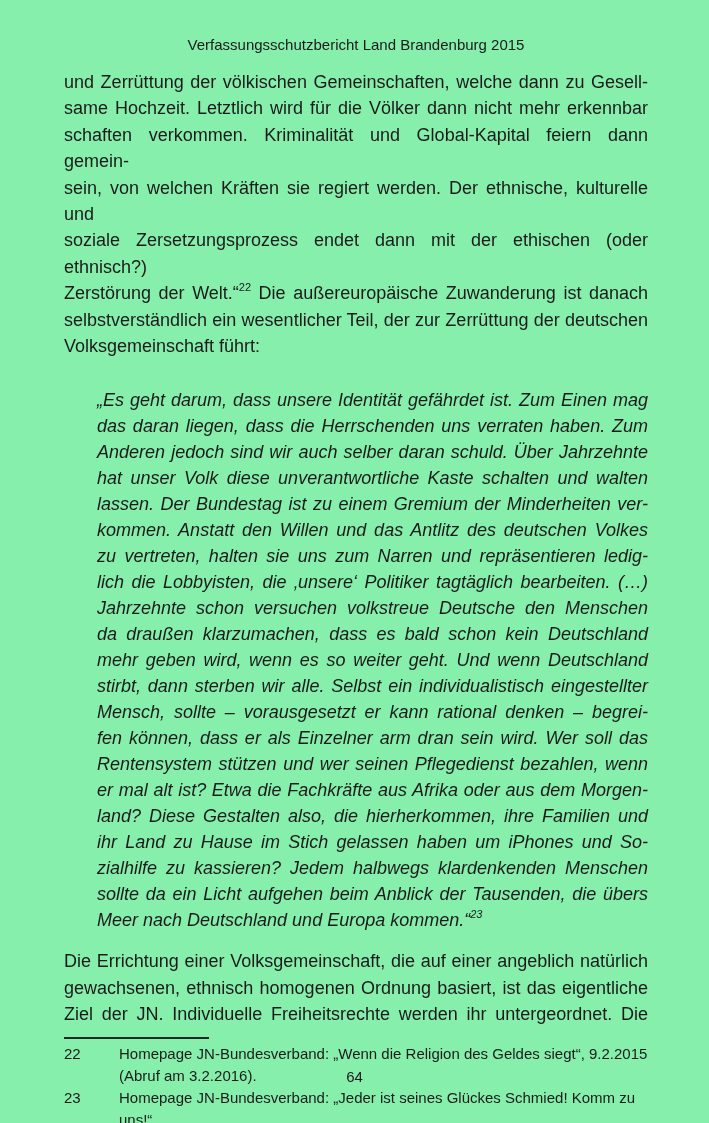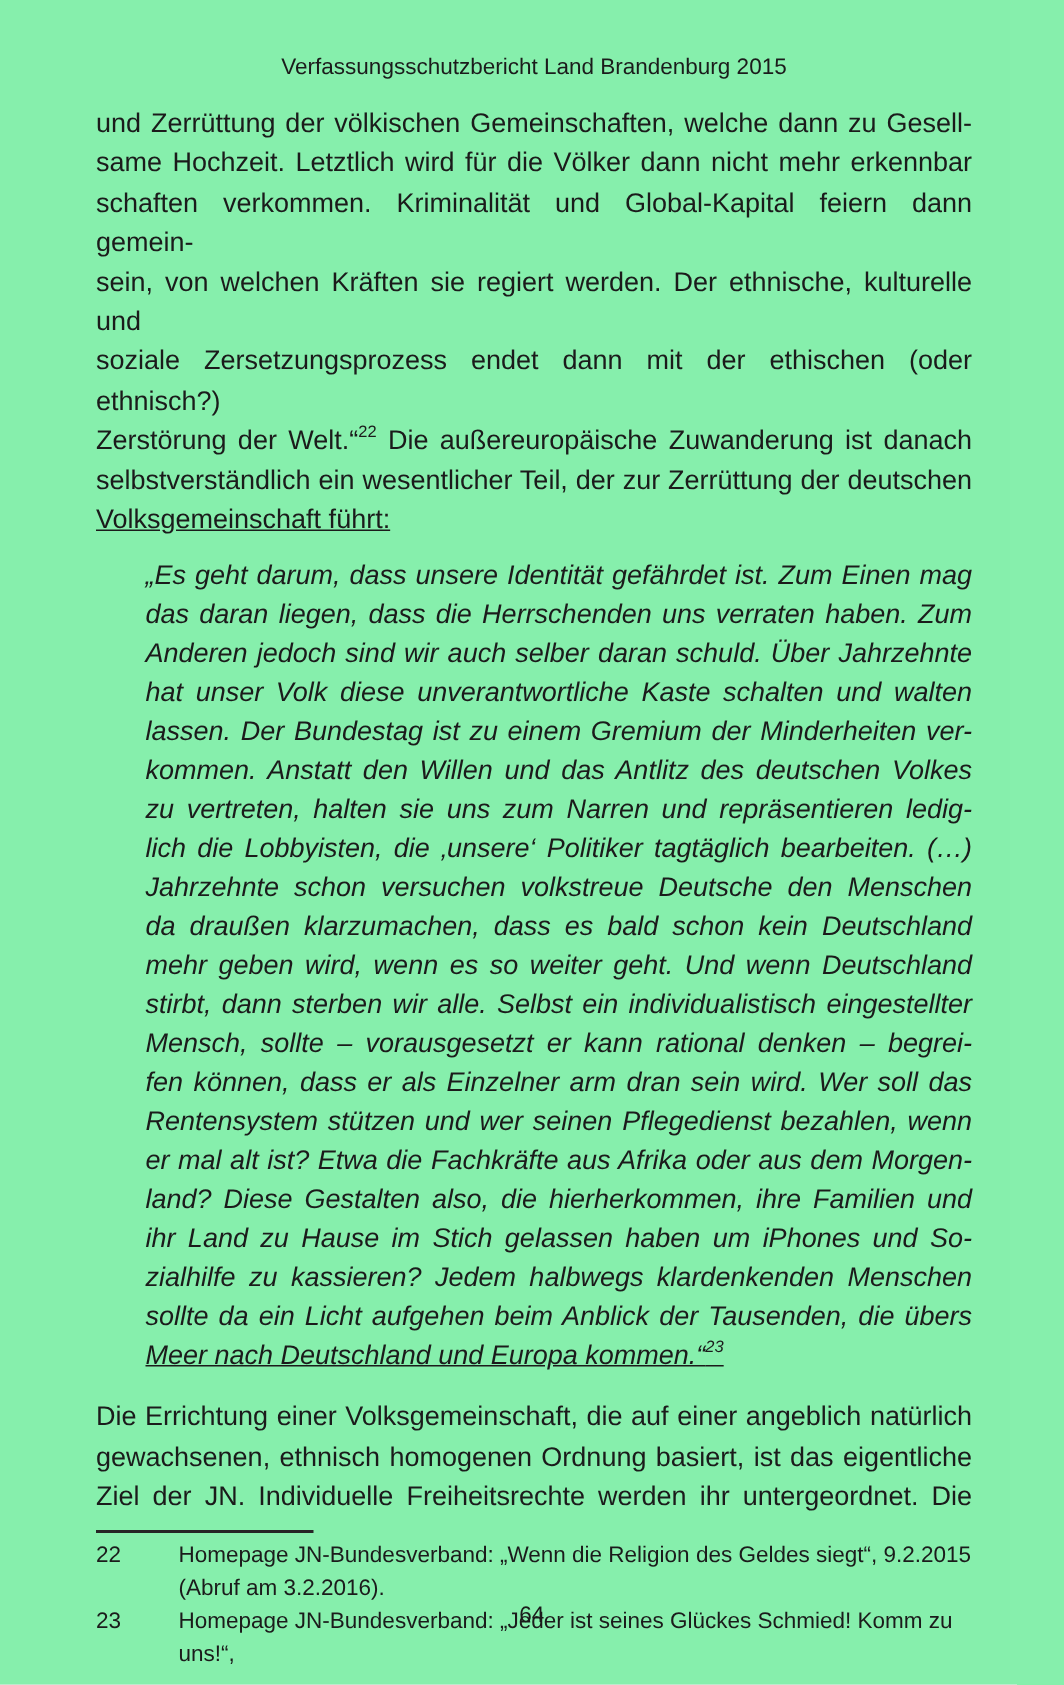--- a/index.html
+++ b/index.html
@@ -19,25 +19,25 @@
     font-size:15px;
     line-height:20px;
   }
   .para { font-size:18px; line-height:26.4px; }
   .para1 { margin-top:14px; }
   .para2 { margin-top:15px; }
   .quote {
     font-size:18px;
     line-height:26px;
     font-style:italic;
-    margin-top:11px;
+    margin-top:28px;
     margin-left:33px;
   }
   .line { text-align:justify; text-align-last:justify; }
-  .line.left { text-align-last:left;text-decoration:underline; }
+  .line.left { text-align-last:left; }
   sup.fnref {
     font-size:11px;
     line-height:0;
     position:relative;
     top:-1px;
   }
   .fn-sep {
     width:145px;
     border:none;
     border-top:2px solid #262626;

